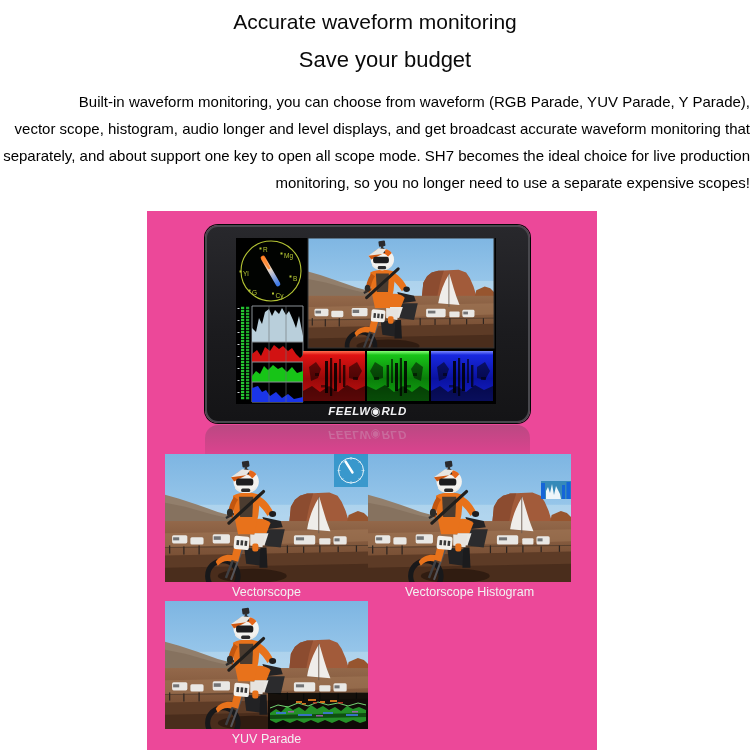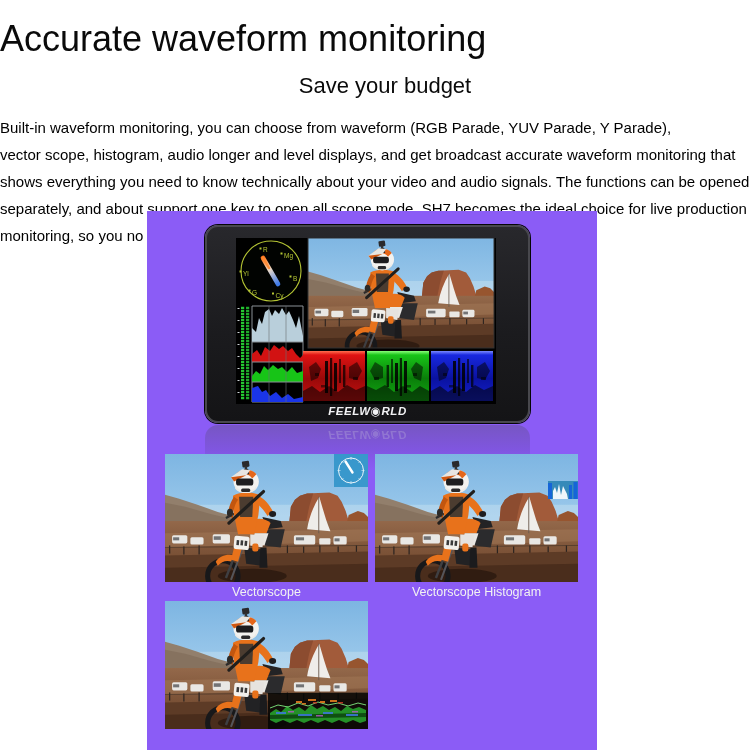--- a/index.html
+++ b/index.html
@@ -1,40 +1,40 @@
 <!DOCTYPE html>
 <html><head>
 <meta charset="utf-8">
 <style>
   html,body{margin:0;padding:0;background:#fff;}
   .page{position:relative;width:750px;height:750px;background:#fff;overflow:hidden;
         font-family:"Liberation Sans","DejaVu Sans",sans-serif;color:#000;}
-  .title{margin:0;padding-top:18px;text-align:left;font-size:36px;font-weight:400;color:#0a0a0a;}
+  .title{margin:0;padding-top:10px;text-align:center;font-size:21px;font-weight:400;color:#0a0a0a;}
   .subtitle{margin:13px 0 0;text-align:center;font-size:22px;font-weight:400;color:#0a0a0a;padding-left:20px;}
-  .desc{margin-top:15px;text-align:left;font-size:15px;line-height:27px;color:#000;}
+  .desc{margin-top:15px;text-align:right;font-size:15px;line-height:27px;color:#000;}
   .desc div{white-space:nowrap;}
 
   
-  .section{position:absolute;left:147px;top:211px;width:450px;height:539px;background:#8b5cf6;}
+  .section{position:absolute;left:147px;top:211px;width:450px;height:539px;background:#ec4899;}
 
   
   .bezel{position:absolute;left:58px;top:14px;width:325px;height:198px;box-sizing:border-box;
          background:linear-gradient(180deg,#28282c,#1b1b1e 55%,#141416);
          border:2px solid #48484d;border-radius:13px;box-shadow:0 0 0 1px #060607;}
   .screen{position:absolute;left:29px;top:11px;width:260px;height:166px;background:#000;}
   .brand{position:absolute;left:0;bottom:3px;width:100%;text-align:center;
          font-size:11.5px;font-style:italic;font-weight:bold;letter-spacing:.6px;color:#f2f2f4;}
   .reflection{position:absolute;left:58px;top:214px;width:325px;height:46px;border-radius:13px;
               background:linear-gradient(180deg,rgba(72,72,78,.30),rgba(30,30,33,.10) 55%,rgba(0,0,0,0));overflow:hidden;}
   .brand-mirror{position:absolute;top:3px;left:0;width:100%;text-align:center;transform:scaleY(-1);
                 font-size:11.5px;font-style:italic;font-weight:bold;letter-spacing:.6px;color:rgba(215,215,222,.25);}
 
   
   .grid{position:absolute;left:18px;top:243px;width:410px;display:grid;
-        grid-template-columns:203px 203px;column-gap:7px;}
+        grid-template-columns:203px 203px;column-gap:0;}
   .cell{width:203px;}
   .cell .img{position:relative;width:203px;height:128px;overflow:hidden;background:#87b9dd;}
   .cell .label{height:19px;display:flex;align-items:center;justify-content:center;
                color:#f2f2f2;font-size:12.5px;}
   .ov-vs{position:absolute;top:0;right:0;}
   .ov-hist{position:absolute;top:27px;right:0;}
   .ov-parade{position:absolute;bottom:0;right:0;}
   svg{display:block;}
   .defs-holder{position:absolute;width:0;height:0;overflow:hidden;}
 </style>
@@ -189,21 +189,20 @@
   </defs>
 </svg>
 
 <div class="page">
   <h1 class="title">Accurate waveform monitoring</h1>
   <h2 class="subtitle">Save your budget</h2>
 
   <div class="desc">
     <div>Built-in waveform monitoring, you can choose from waveform (RGB Parade, YUV Parade, Y Parade),</div>
     <div>vector scope, histogram, audio longer and level displays, and get broadcast accurate waveform monitoring that</div>
-    <div>shows everything you need to know technically about your video and audio signals. The functions can be opened</div>
     <div>separately, and about support one key to open all scope mode. SH7 becomes the ideal choice for live production</div>
     <div>monitoring, so you no longer need to use a separate expensive scopes!</div>
   </div>
 
   <div class="section">
 
     <div class="bezel">
       <div class="screen">
         <svg width="260" height="166" viewBox="0 0 260 166">
           <defs>
@@ -372,18 +371,19 @@
               <rect x="55" y="19" width="10" height="2"></rect>
                 <rect x="78" y="21" width="12" height="2"></rect>
             </g>
             <g fill="#b857c8" opacity=".8">
               <rect x="20" y="18" width="6" height="1.5"></rect>
                 <rect x="48" y="22" width="7" height="1.5"></rect>
                 <rect x="84" y="18" width="6" height="1.5"></rect>
             </g>
           </svg>
         </div>
+        <div class="label">YUV Parade</div>
       </div>
 
 
     </div>
   </div>
 </div>
 
 </body></html>

